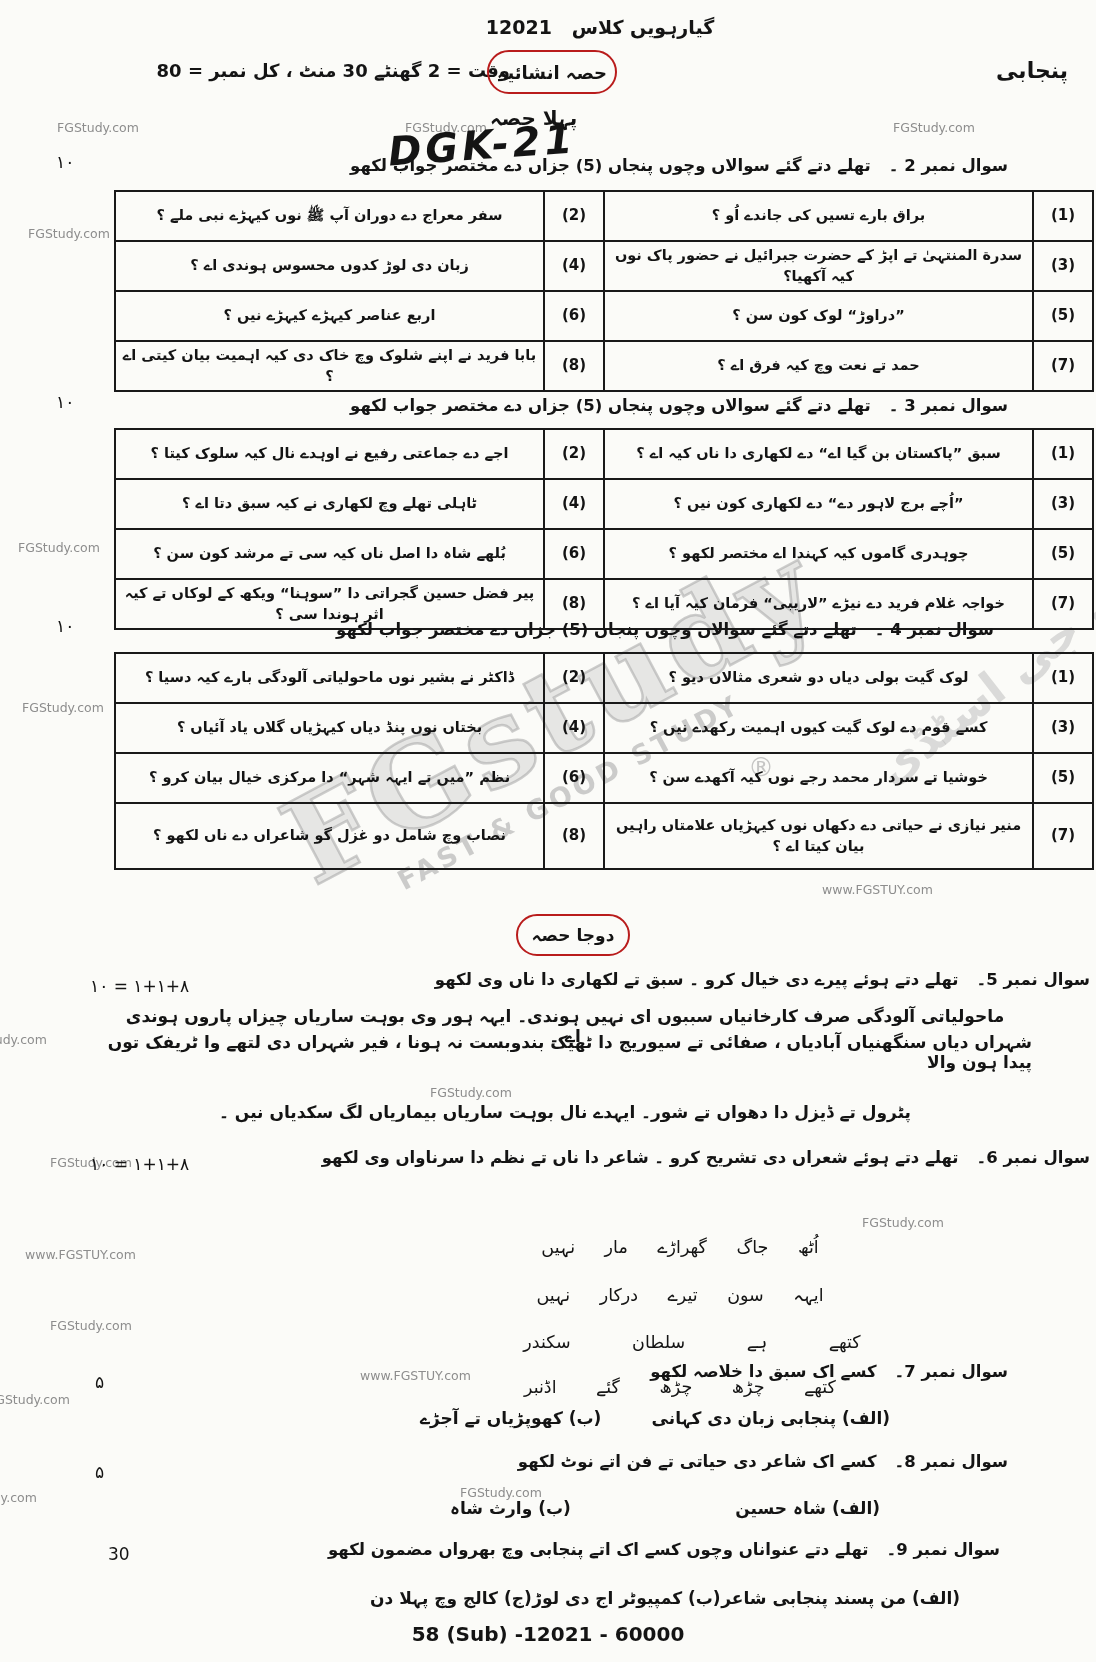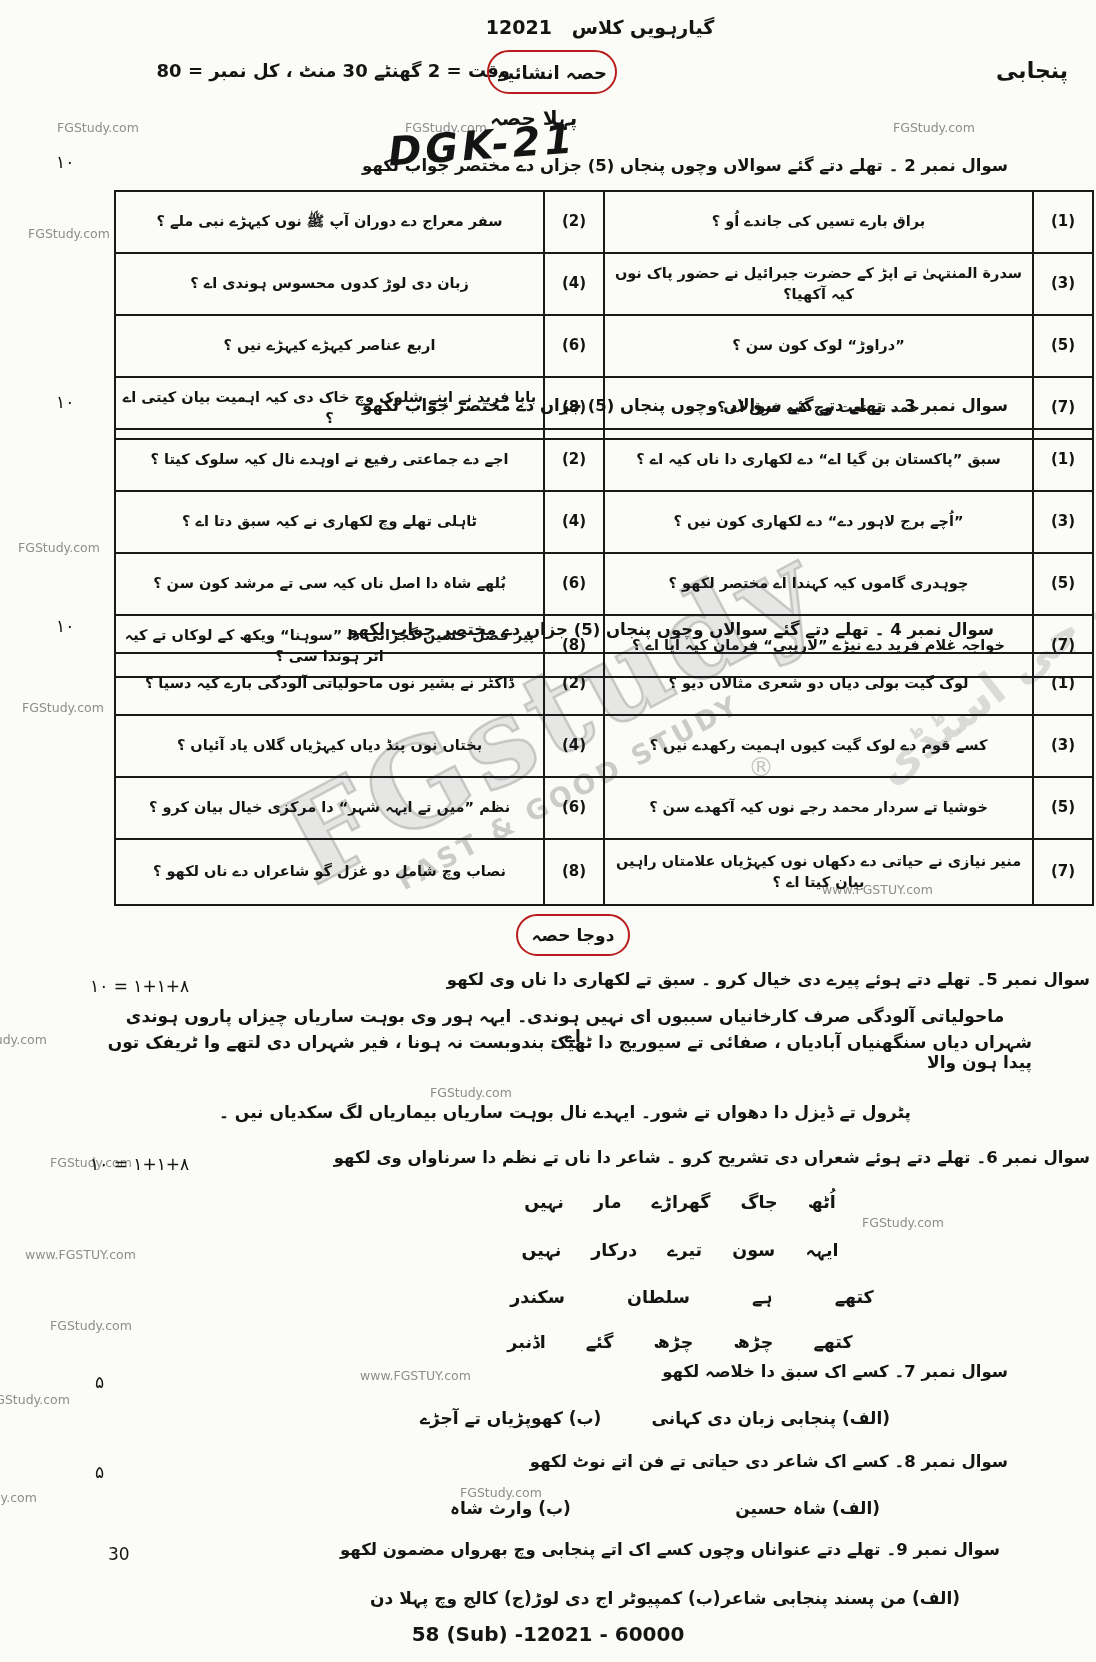--- a/index.html
+++ b/index.html
@@ -19,33 +19,33 @@
     display:flex;align-items:center;justify-content:center;
     font-weight:bold;font-size:18px;background:transparent;
   }
   .part-title{font-size:20px;font-weight:bold;text-align:left;}
   .handcode{
     font-size:40px;font-weight:bold;font-style:italic;letter-spacing:4px;
     transform:rotate(-4deg);font-family:"DejaVu Sans",sans-serif;
   }
   
   .qhead{font-size:16.5px;font-weight:bold;white-space:nowrap;text-align:right;}
-  .qhead .qlabel{margin-left:6px;}
+  .qhead .qlabel{margin-left:18px;}
   .mark{font-size:17px;font-weight:normal;}
   
   table.qtable{border-collapse:collapse;width:980px;table-layout:fixed;background:transparent;}
   table.qtable td{
     border:2px solid #191919;font-size:14.5px;font-weight:bold;
-    text-align:center;vertical-align:middle;padding:8px 6px;height:44px;
+    text-align:center;vertical-align:middle;padding:2px 6px;height:44px;
     line-height:1.45;background:transparent;
   }
   table.qtable td.n{width:46px;font-size:15px;}
   
   .para-line{font-size:17px;font-weight:bold;text-align:center;}
-  .verse{font-size:17.5px;font-weight:bold;text-align:center;word-spacing:24px;}
+  .verse{font-size:17.5px;font-weight:normal;text-align:center;word-spacing:24px;margin-top:45px;}
   .opts{display:flex;justify-content:space-between;font-size:17px;font-weight:bold;}
   .footer-line{font-size:20px;font-weight:bold;direction:ltr;text-align:center;}
   
   .wm-s{font-size:12.5px;color:#8d8d8d;direction:ltr;font-weight:normal;white-space:nowrap;z-index:0;}
   .wm-big{z-index:0;transform:rotate(-28deg);text-align:center;direction:ltr;pointer-events:none;}
   .wm-big-main{
     font-family:"DejaVu Serif",serif;font-size:118px;font-weight:bold;line-height:1.05;
     color:rgba(186,186,186,0.32);-webkit-text-stroke:2.5px rgba(165,165,165,0.55);
     letter-spacing:6px;
   }

